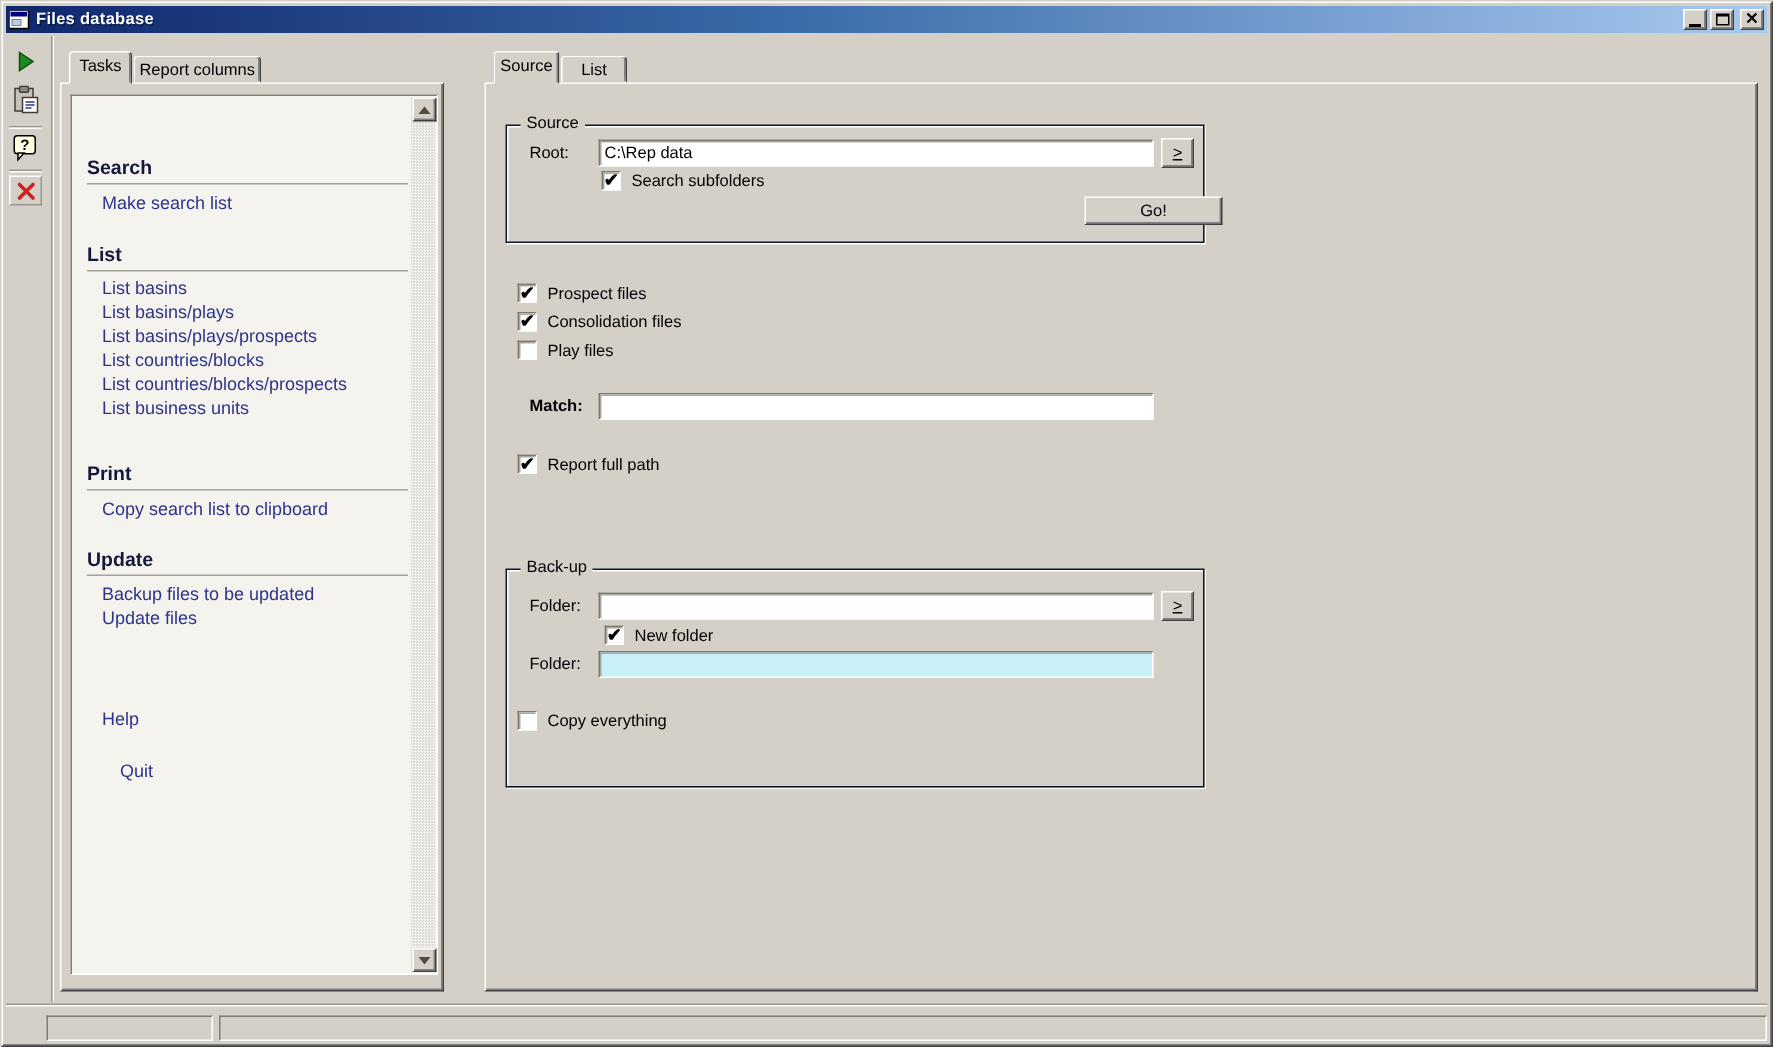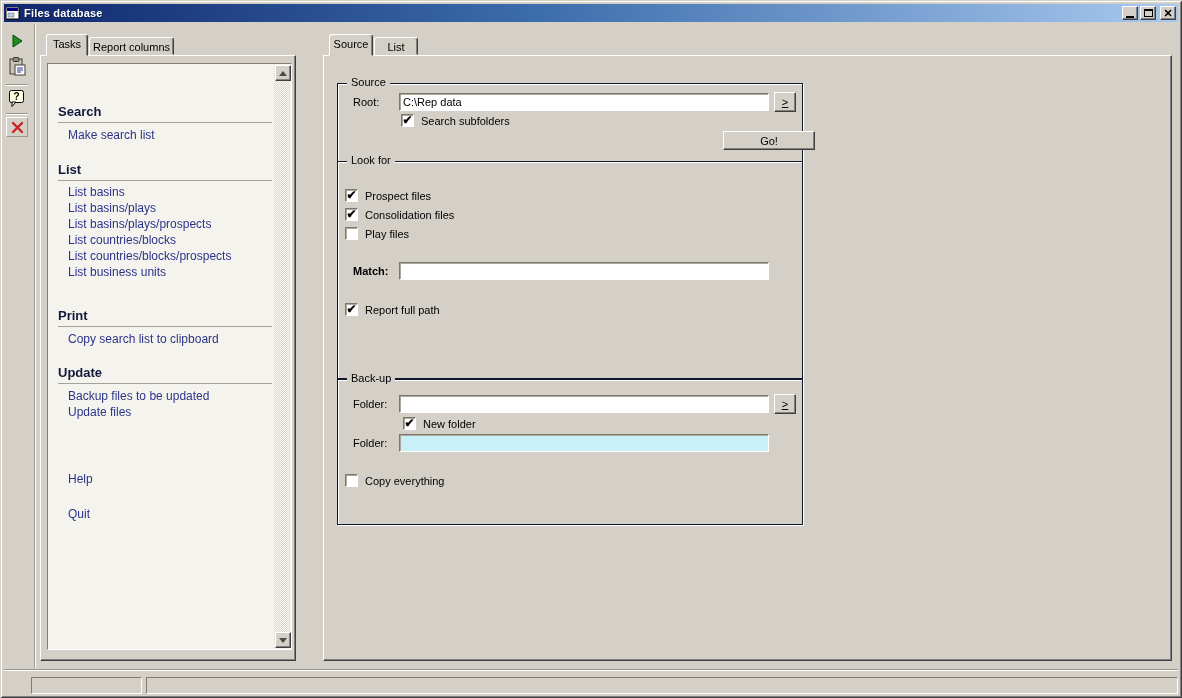--- a/index.html
+++ b/index.html
@@ -198,21 +198,21 @@
       <div class="task-head" style="left:10px; top:244px;">Print</div>
       <div class="task-rule" style="left:10px; top:262px; width:214px;"></div>
       <div class="task-link" style="left:20px; top:268px;">Copy search list to clipboard</div>
 
       <div class="task-head" style="left:10px; top:301px;">Update</div>
       <div class="task-rule" style="left:10px; top:319px; width:214px;"></div>
       <div class="task-link" style="left:20px; top:325px;">Backup files to be updated</div>
       <div class="task-link" style="left:20px; top:341px;">Update files</div>
 
       <div class="task-link" style="left:20px; top:408px;">Help</div>
-      <div class="task-link" style="left:20px; top:443px;text-align:center;">Quit</div>
+      <div class="task-link" style="left:32px; top:443px;text-align:center;">Quit</div>
     </div>
   </div>
 
   <div class="tab sel" style="left:329px; top:34px; width:44px; height:22px; z-index:3;">
     <span>Source</span>
   </div>
   <div class="tab" style="left:374px; top:37px; width:44px; height:18px;">
     <span>List</span>
   </div>
   <div class="tabpage" style="left:323px; top:55px; width:849px; height:606px; z-index:2;">
@@ -224,23 +224,20 @@
     <input class="tfield" style="left: 75px; top: 37px; width: 370px;" value="C:\Rep data">
     <div class="btn" style="left:450px; top:36px; width:22px; height:20px;">
       <span class="u">&gt;</span>
     </div>
     <div class="cb" style="left:77px; top:58px;">✔</div>
     <span class="cblabel" style="left:97px; top:59px;">Search subfolders</span>
     <div class="btn" style="left:399px; top:75px; width:92px; height:19px;">
       <span>Go!</span>
     </div>
 
-    <div class="frame" style="left:13px; top:105px; width:466px; height:218px;">
-      <span class="frame-title">Look for</span>
-    </div>
     <div class="cb" style="left:21px; top:133px;">✔</div>
     <span class="cblabel" style="left:41px; top:134px;">Prospect files</span>
     <div class="cb" style="left:21px; top:152px;">✔</div>
     <span class="cblabel" style="left:41px; top:153px;">Consolidation files</span>
     <div class="cb" style="left:21px; top:171px;"></div>
     <span class="cblabel" style="left:41px; top:172px;">Play files</span>
     <span class="flabel" style="left:29px; top:209px;font-weight:bold;">Match:</span>
     <input class="tfield" style="left: 75px; top: 206px; width: 370px;" value="">
     <div class="cb" style="left:21px; top:247px;">✔</div>
     <span class="cblabel" style="left:41px; top:248px;">Report full path</span>

